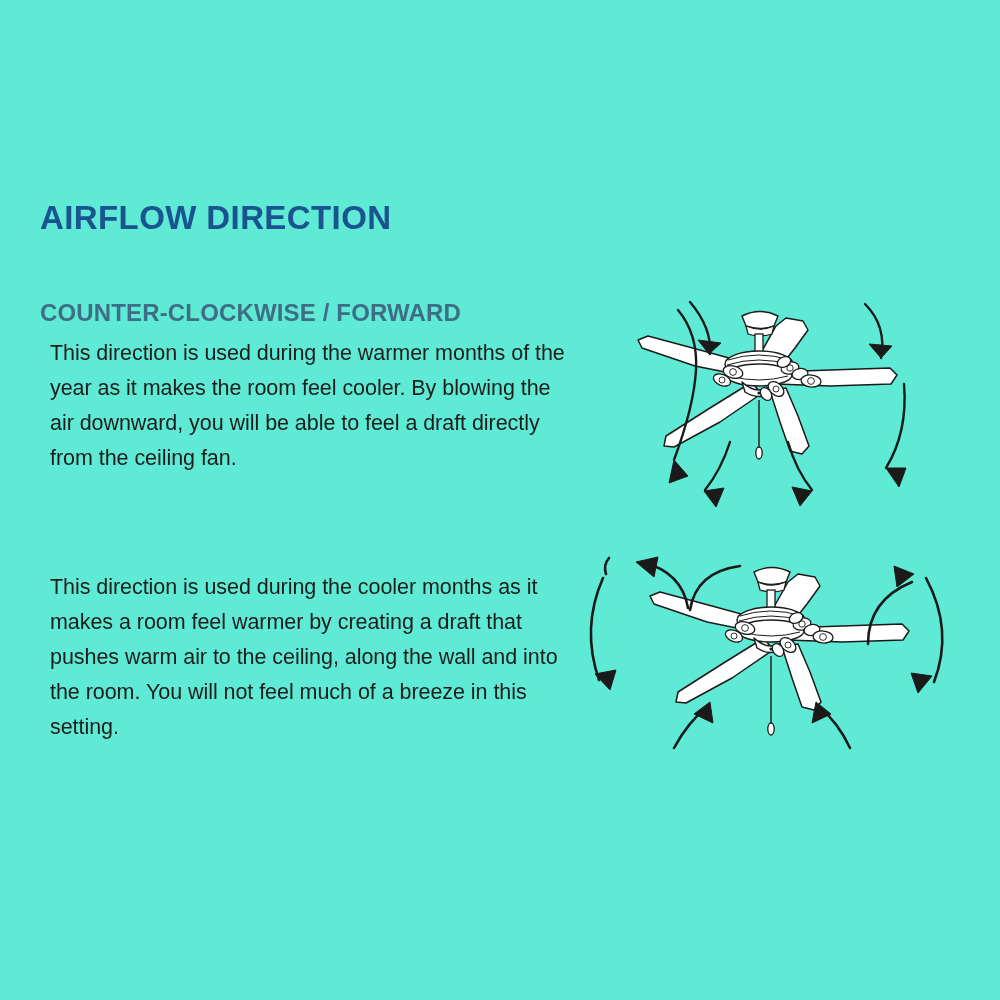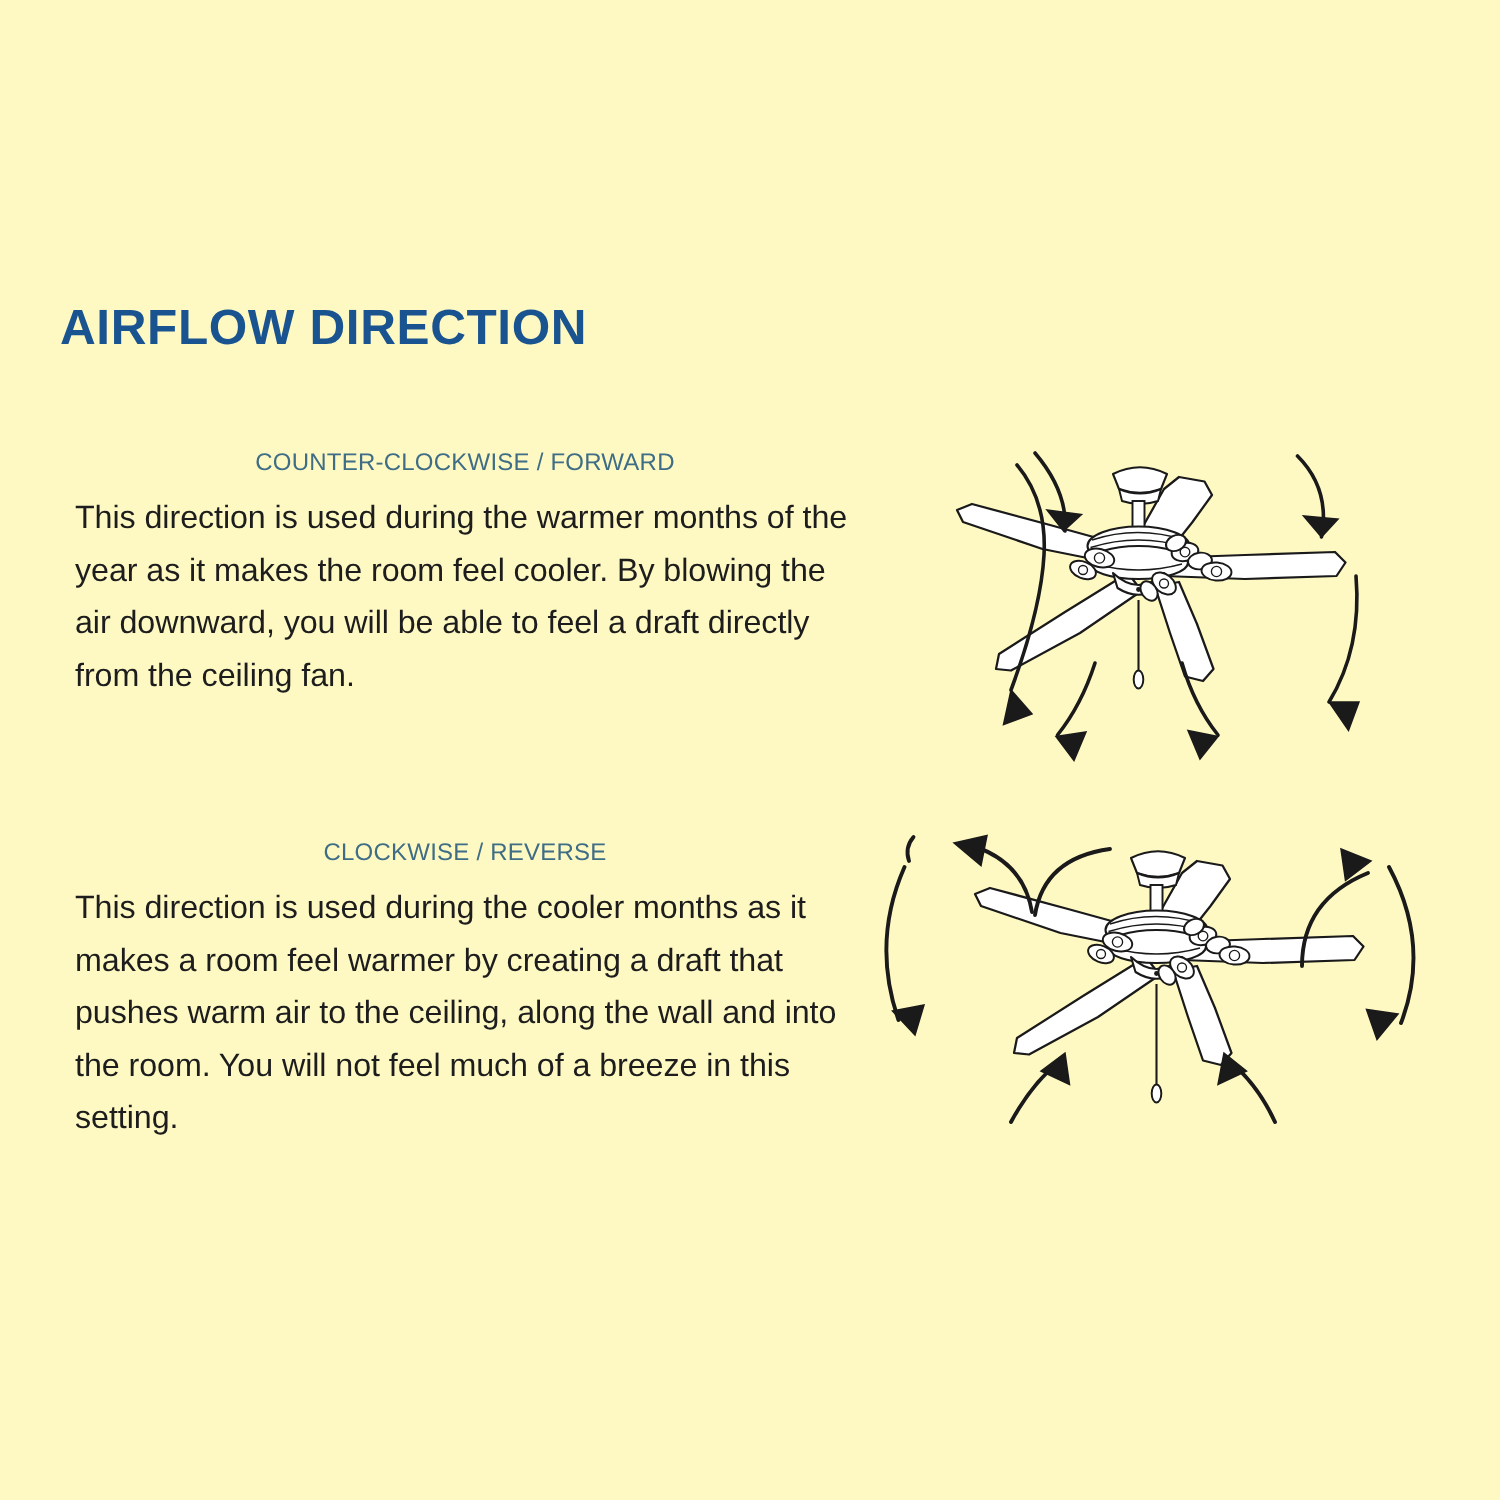--- a/index.html
+++ b/index.html
@@ -12,21 +12,21 @@
     height: 1000px;
     position: relative;
     overflow: hidden;
     font-family: "Liberation Sans", sans-serif;
     -webkit-font-smoothing: antialiased;
   }
 
   #page {
     position: absolute;
     inset: 0;
-    background: #fef9c3;
+    background: #5eead4;
   }
 
   
   .page-title {
     position: absolute;
     left: 40px;
     top: 178px;
     font-size: 33px;
     font-weight: bold;
     letter-spacing: 0.4px;
@@ -44,28 +44,27 @@
   }
   .section {
     position: absolute;
     left: 0;
     width: 540px;
   }
   .section-1 { top: 300px; }
   .section-2 { top: 560px; }
 
   .section-heading {
-    font-size: 16px;
-    font-weight: normal;
+    font-size: 24px;
+    font-weight: bold;
     color: #3f6d86;
     letter-spacing: 0.15px;
     margin: 0 0 9px 0;
     line-height: 1.1;
     white-space: nowrap;
-    text-align: center;
   }
   .section-body {
     font-size: 21.5px;
     color: #1d1d1d;
     line-height: 35px;
     margin: 10px;
     letter-spacing: -0.05px;
     white-space: pre-line;
   }
 
@@ -86,21 +85,20 @@
   <h1 class="page-title">AIRFLOW DIRECTION</h1>
 
   <div class="text-col">
 
     <div class="section section-1">
       <div class="section-heading">COUNTER-CLOCKWISE / FORWARD</div>
       <div class="section-body">This direction is used during the warmer months of the year as it makes the room feel cooler. By blowing the air downward, you will be able to feel a draft directly from the ceiling fan.</div>
     </div>
 
     <div class="section section-2">
-      <div class="section-heading">CLOCKWISE / REVERSE</div>
       <div class="section-body">This direction is used during the cooler months as it makes a room feel warmer by creating a draft that pushes warm air to the ceiling, along the wall and into the room. You will not feel much of a breeze in this setting.</div>
     </div>
 
   </div>
 
   <div class="fan-figure" id="fan-forward">
     <svg viewBox="0 0 360 230" xmlns="http://www.w3.org/2000/svg">
       <defs>
         <g id="fanbody-a">
 

